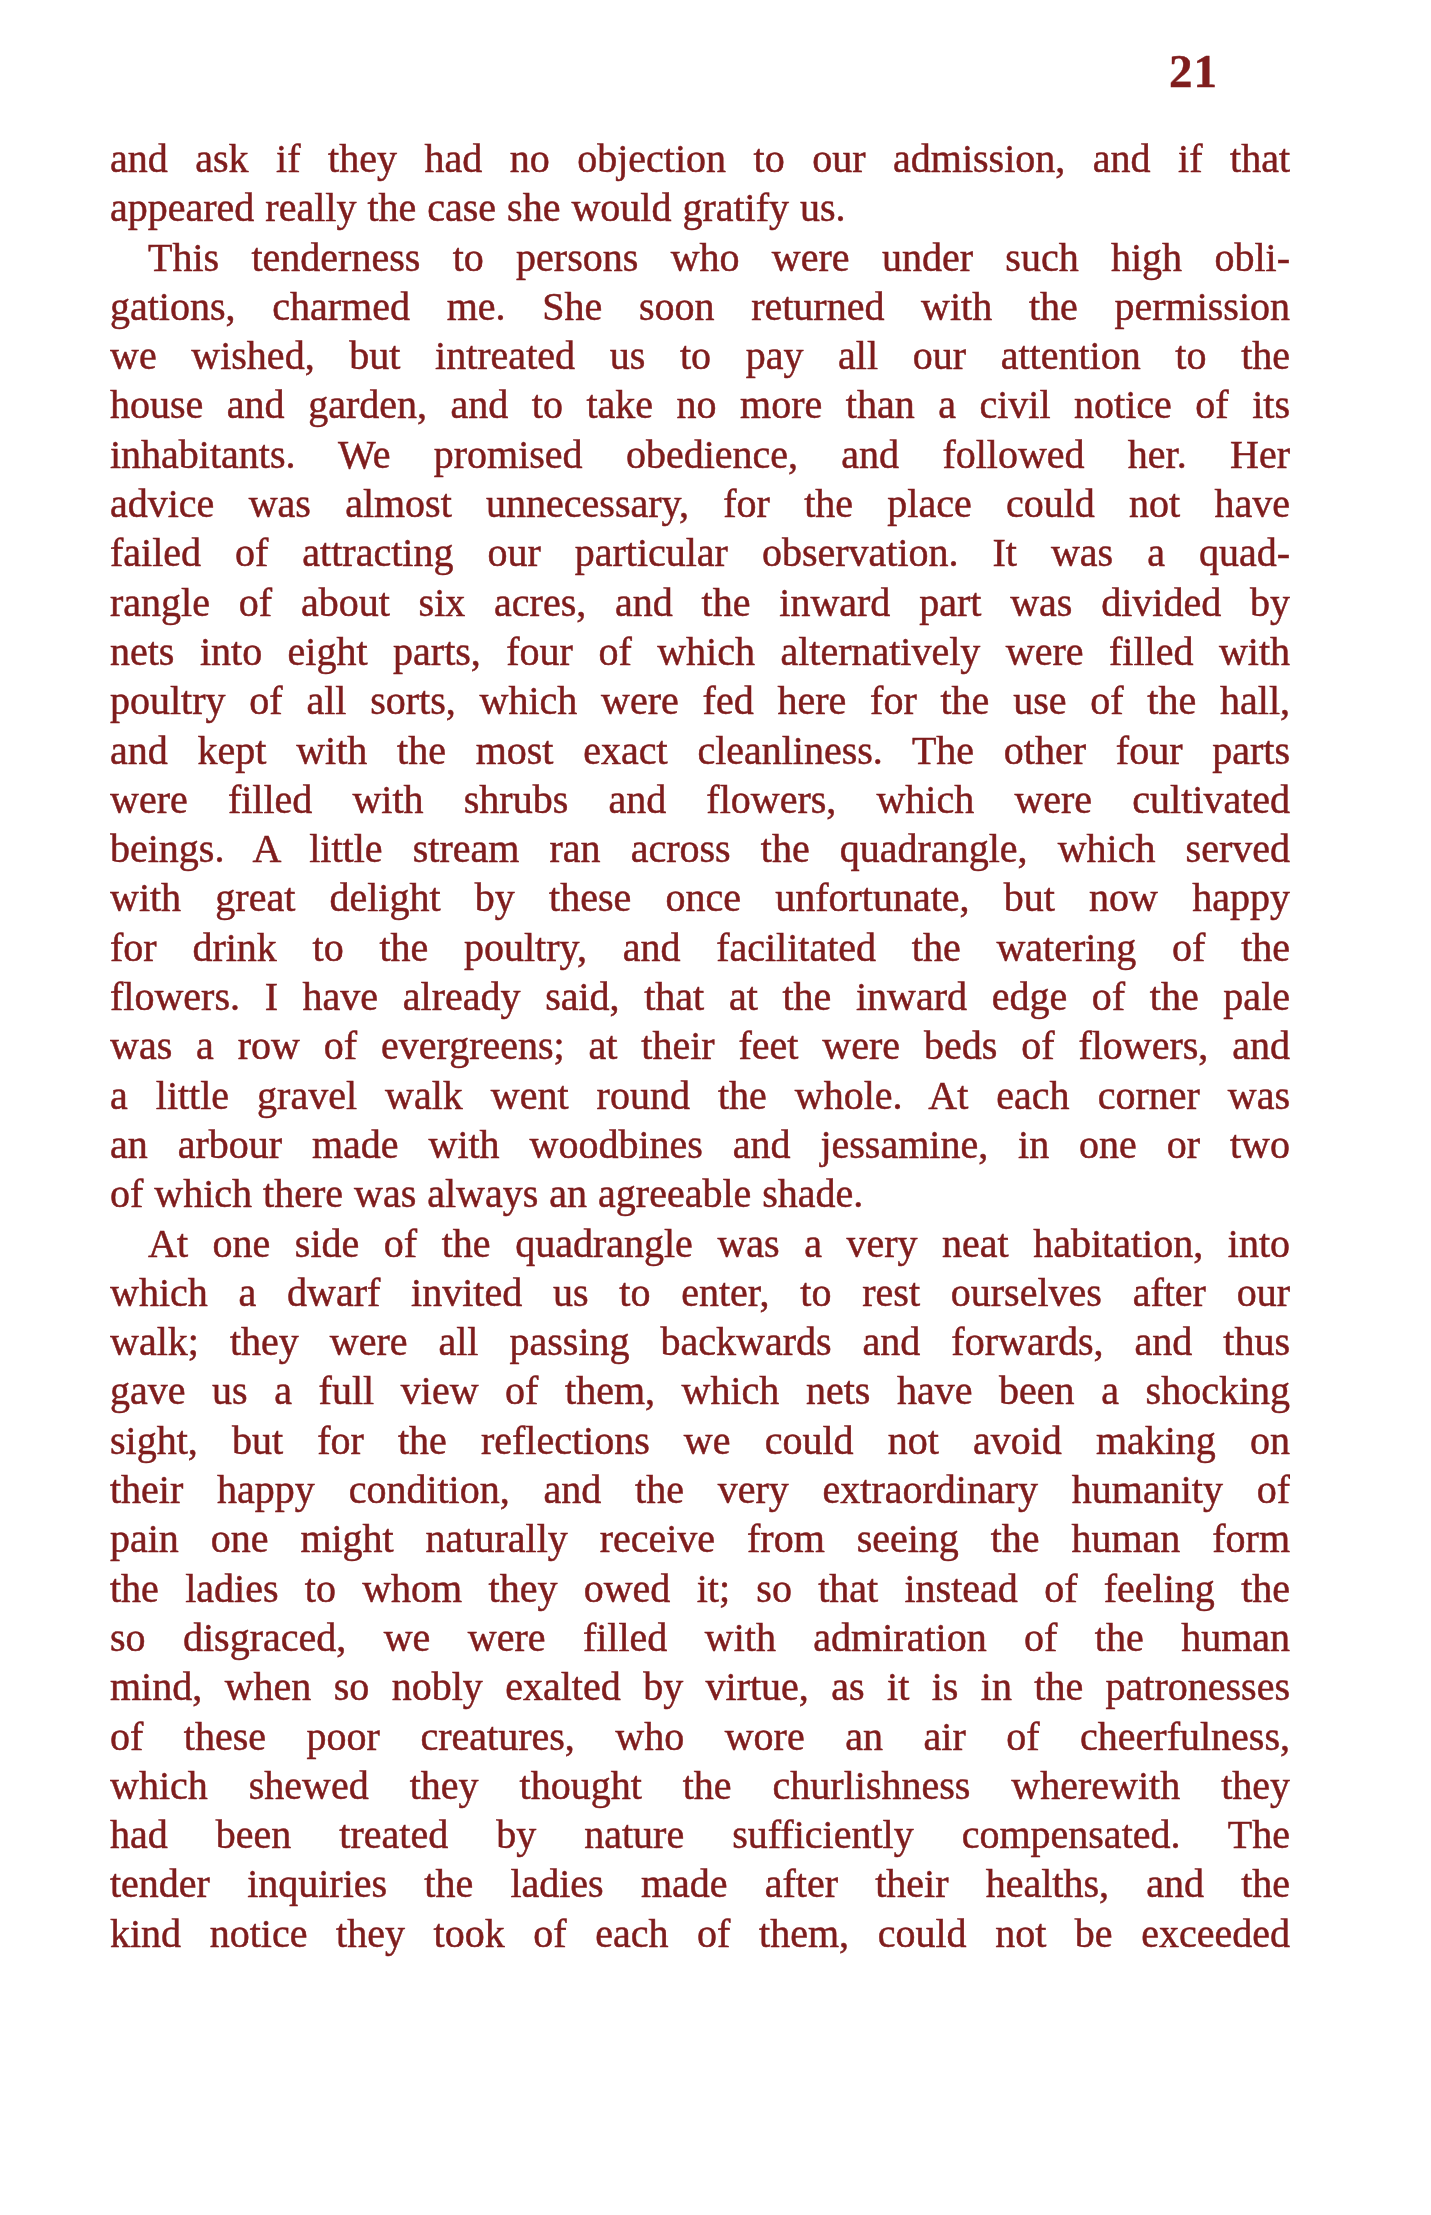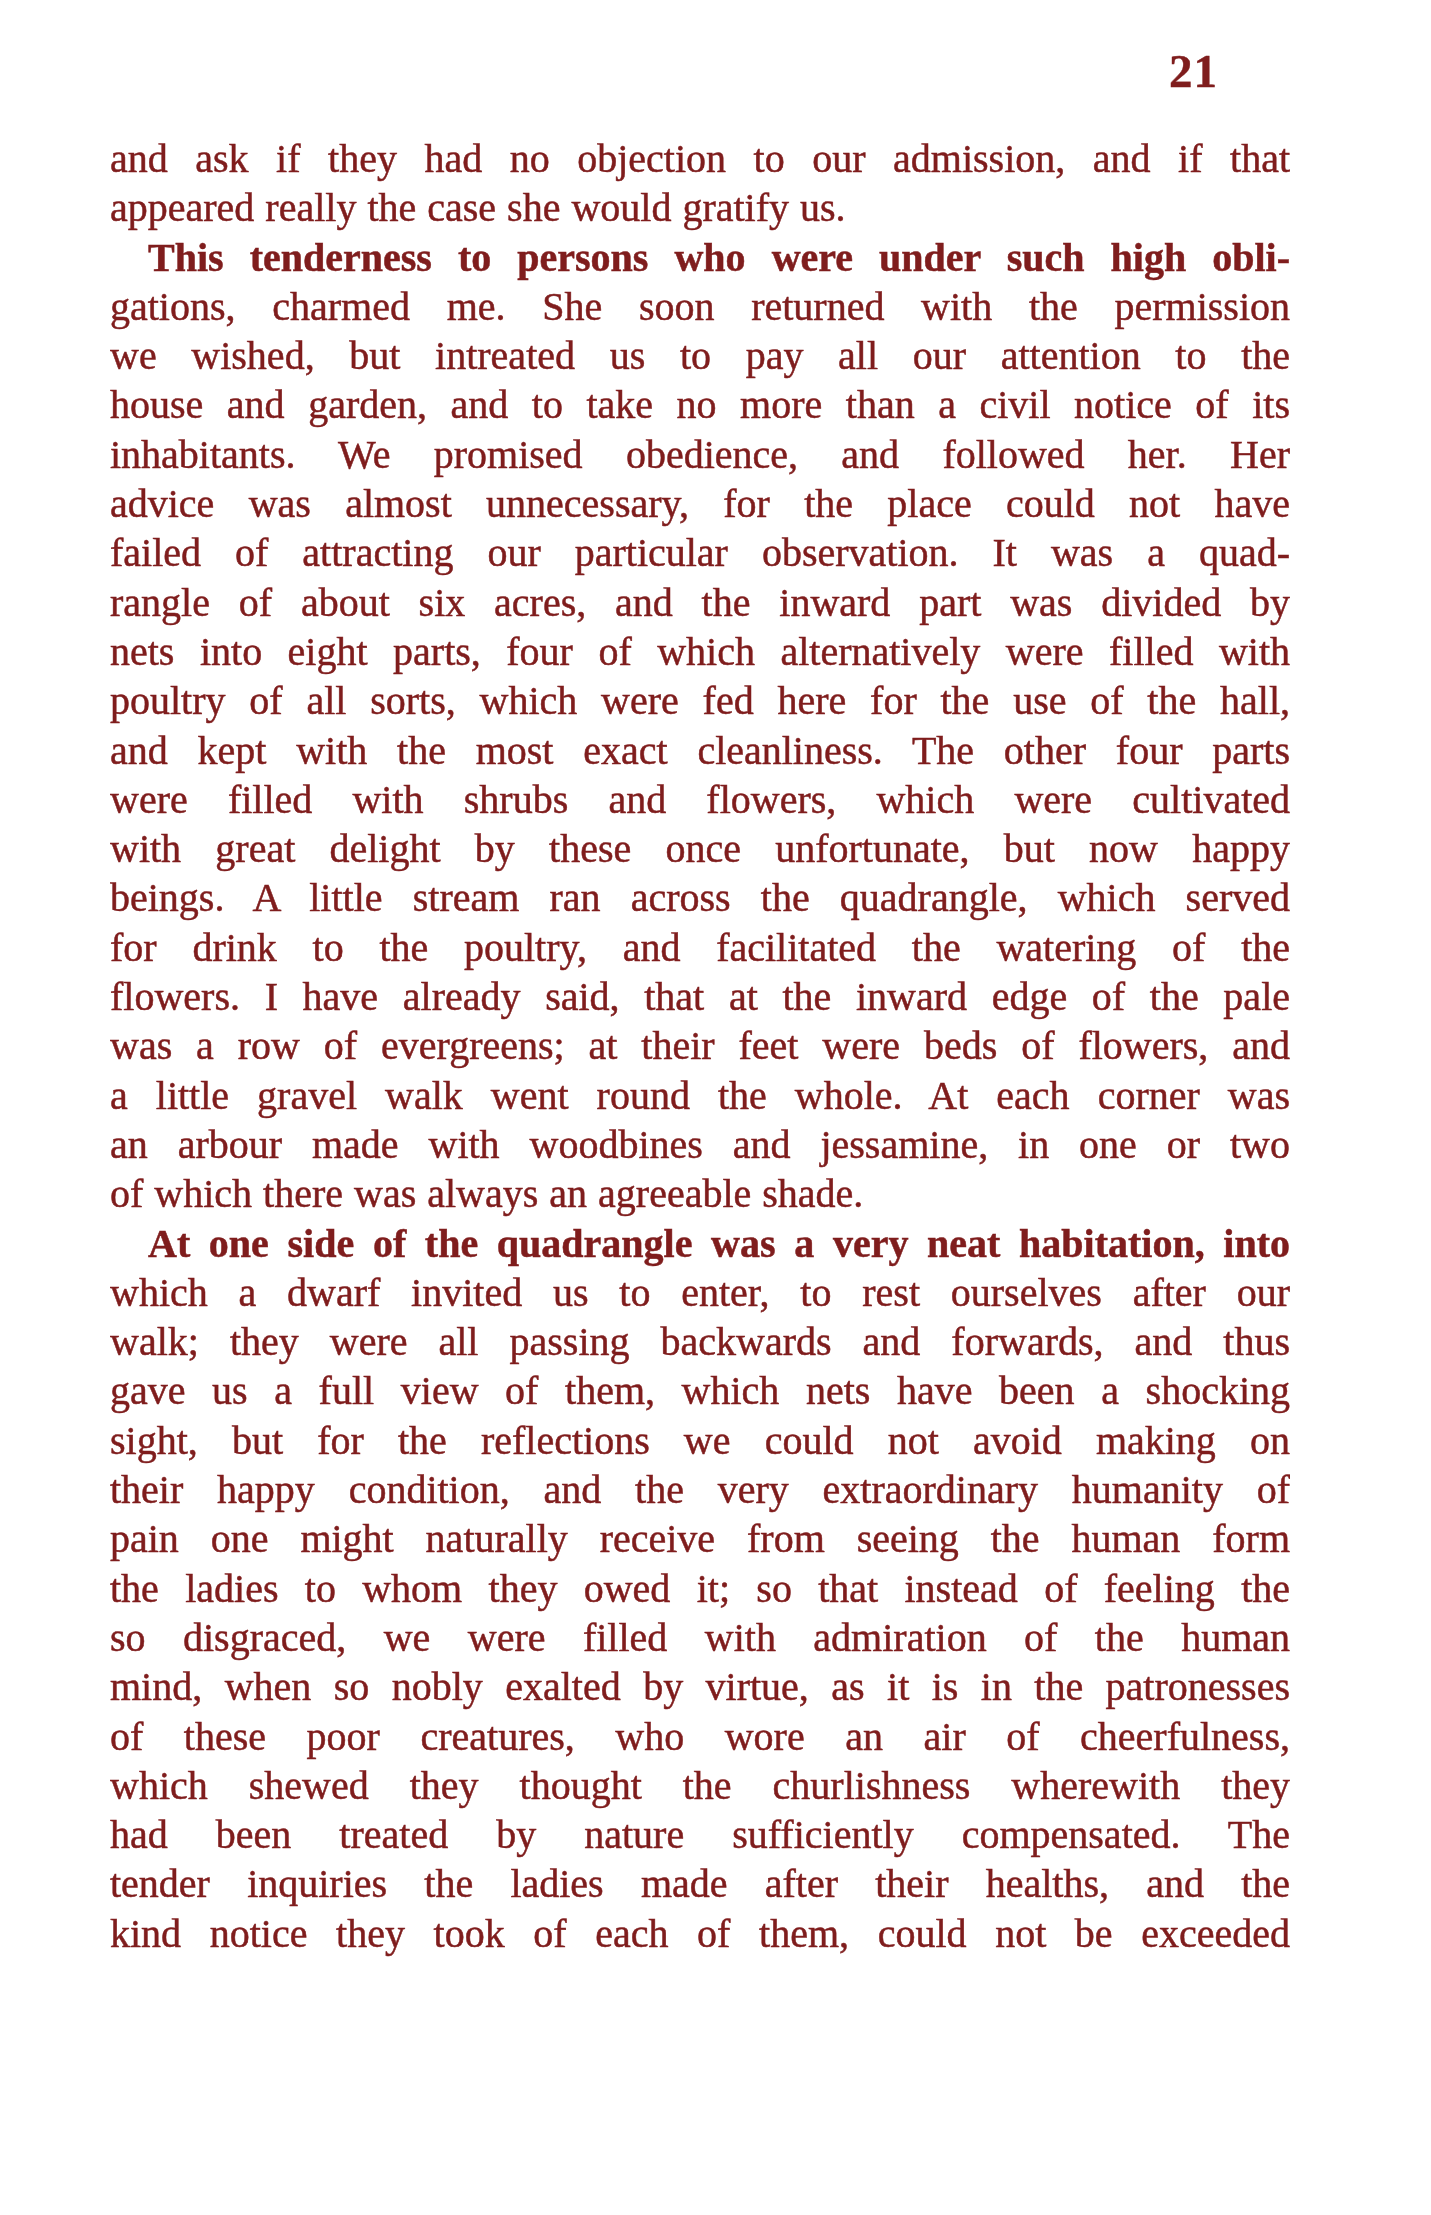--- a/index.html
+++ b/index.html
@@ -40,21 +40,20 @@
     white-space: normal;
     text-align: justify;
     word-spacing: 1px;
     -webkit-text-stroke: 0.5px currentColor;
   }
   .line.just {
     text-align-last: justify;
   }
   .line.indent {
     text-indent: 38px;
-    font-weight: bold;
   }
 </style>
 </head>
 <body>
 
 <div class="page">
   <div class="page-number">21</div>
   <div class="text-block" id="text-block">
       <div class="line just">and ask if they had no objection to our admission, and if that</div>
       <div class="line">appeared really the case she would gratify us.</div>
@@ -63,22 +62,22 @@
       <div class="line just">we wished, but intreated us to pay all our attention to the</div>
       <div class="line just">house and garden, and to take no more than a civil notice of its</div>
       <div class="line just">inhabitants. We promised obedience, and followed her. Her</div>
       <div class="line just">advice was almost unnecessary, for the place could not have</div>
       <div class="line just">failed of attracting our particular observation. It was a quad-</div>
       <div class="line just">rangle of about six acres, and the inward part was divided by</div>
       <div class="line just">nets into eight parts, four of which alternatively were filled with</div>
       <div class="line just">poultry of all sorts, which were fed here for the use of the hall,</div>
       <div class="line just">and kept with the most exact cleanliness. The other four parts</div>
       <div class="line just">were filled with shrubs and flowers, which were cultivated</div>
+      <div class="line just">beings. A little stream ran across the quadrangle, which served</div>
       <div class="line just">with great delight by these once unfortunate, but now happy</div>
-      <div class="line just">beings. A little stream ran across the quadrangle, which served</div>
       <div class="line just">for drink to the poultry, and facilitated the watering of the</div>
       <div class="line just">flowers. I have already said, that at the inward edge of the pale</div>
       <div class="line just">was a row of evergreens; at their feet were beds of flowers, and</div>
       <div class="line just">a little gravel walk went round the whole. At each corner was</div>
       <div class="line just">an arbour made with woodbines and jessamine, in one or two</div>
       <div class="line">of which there was always an agreeable shade.</div>
       <div class="line indent just">At one side of the quadrangle was a very neat habitation, into</div>
       <div class="line just">which a dwarf invited us to enter, to rest ourselves after our</div>
       <div class="line just">walk; they were all passing backwards and forwards, and thus</div>
       <div class="line just">gave us a full view of them, which nets have been a shocking</div>

